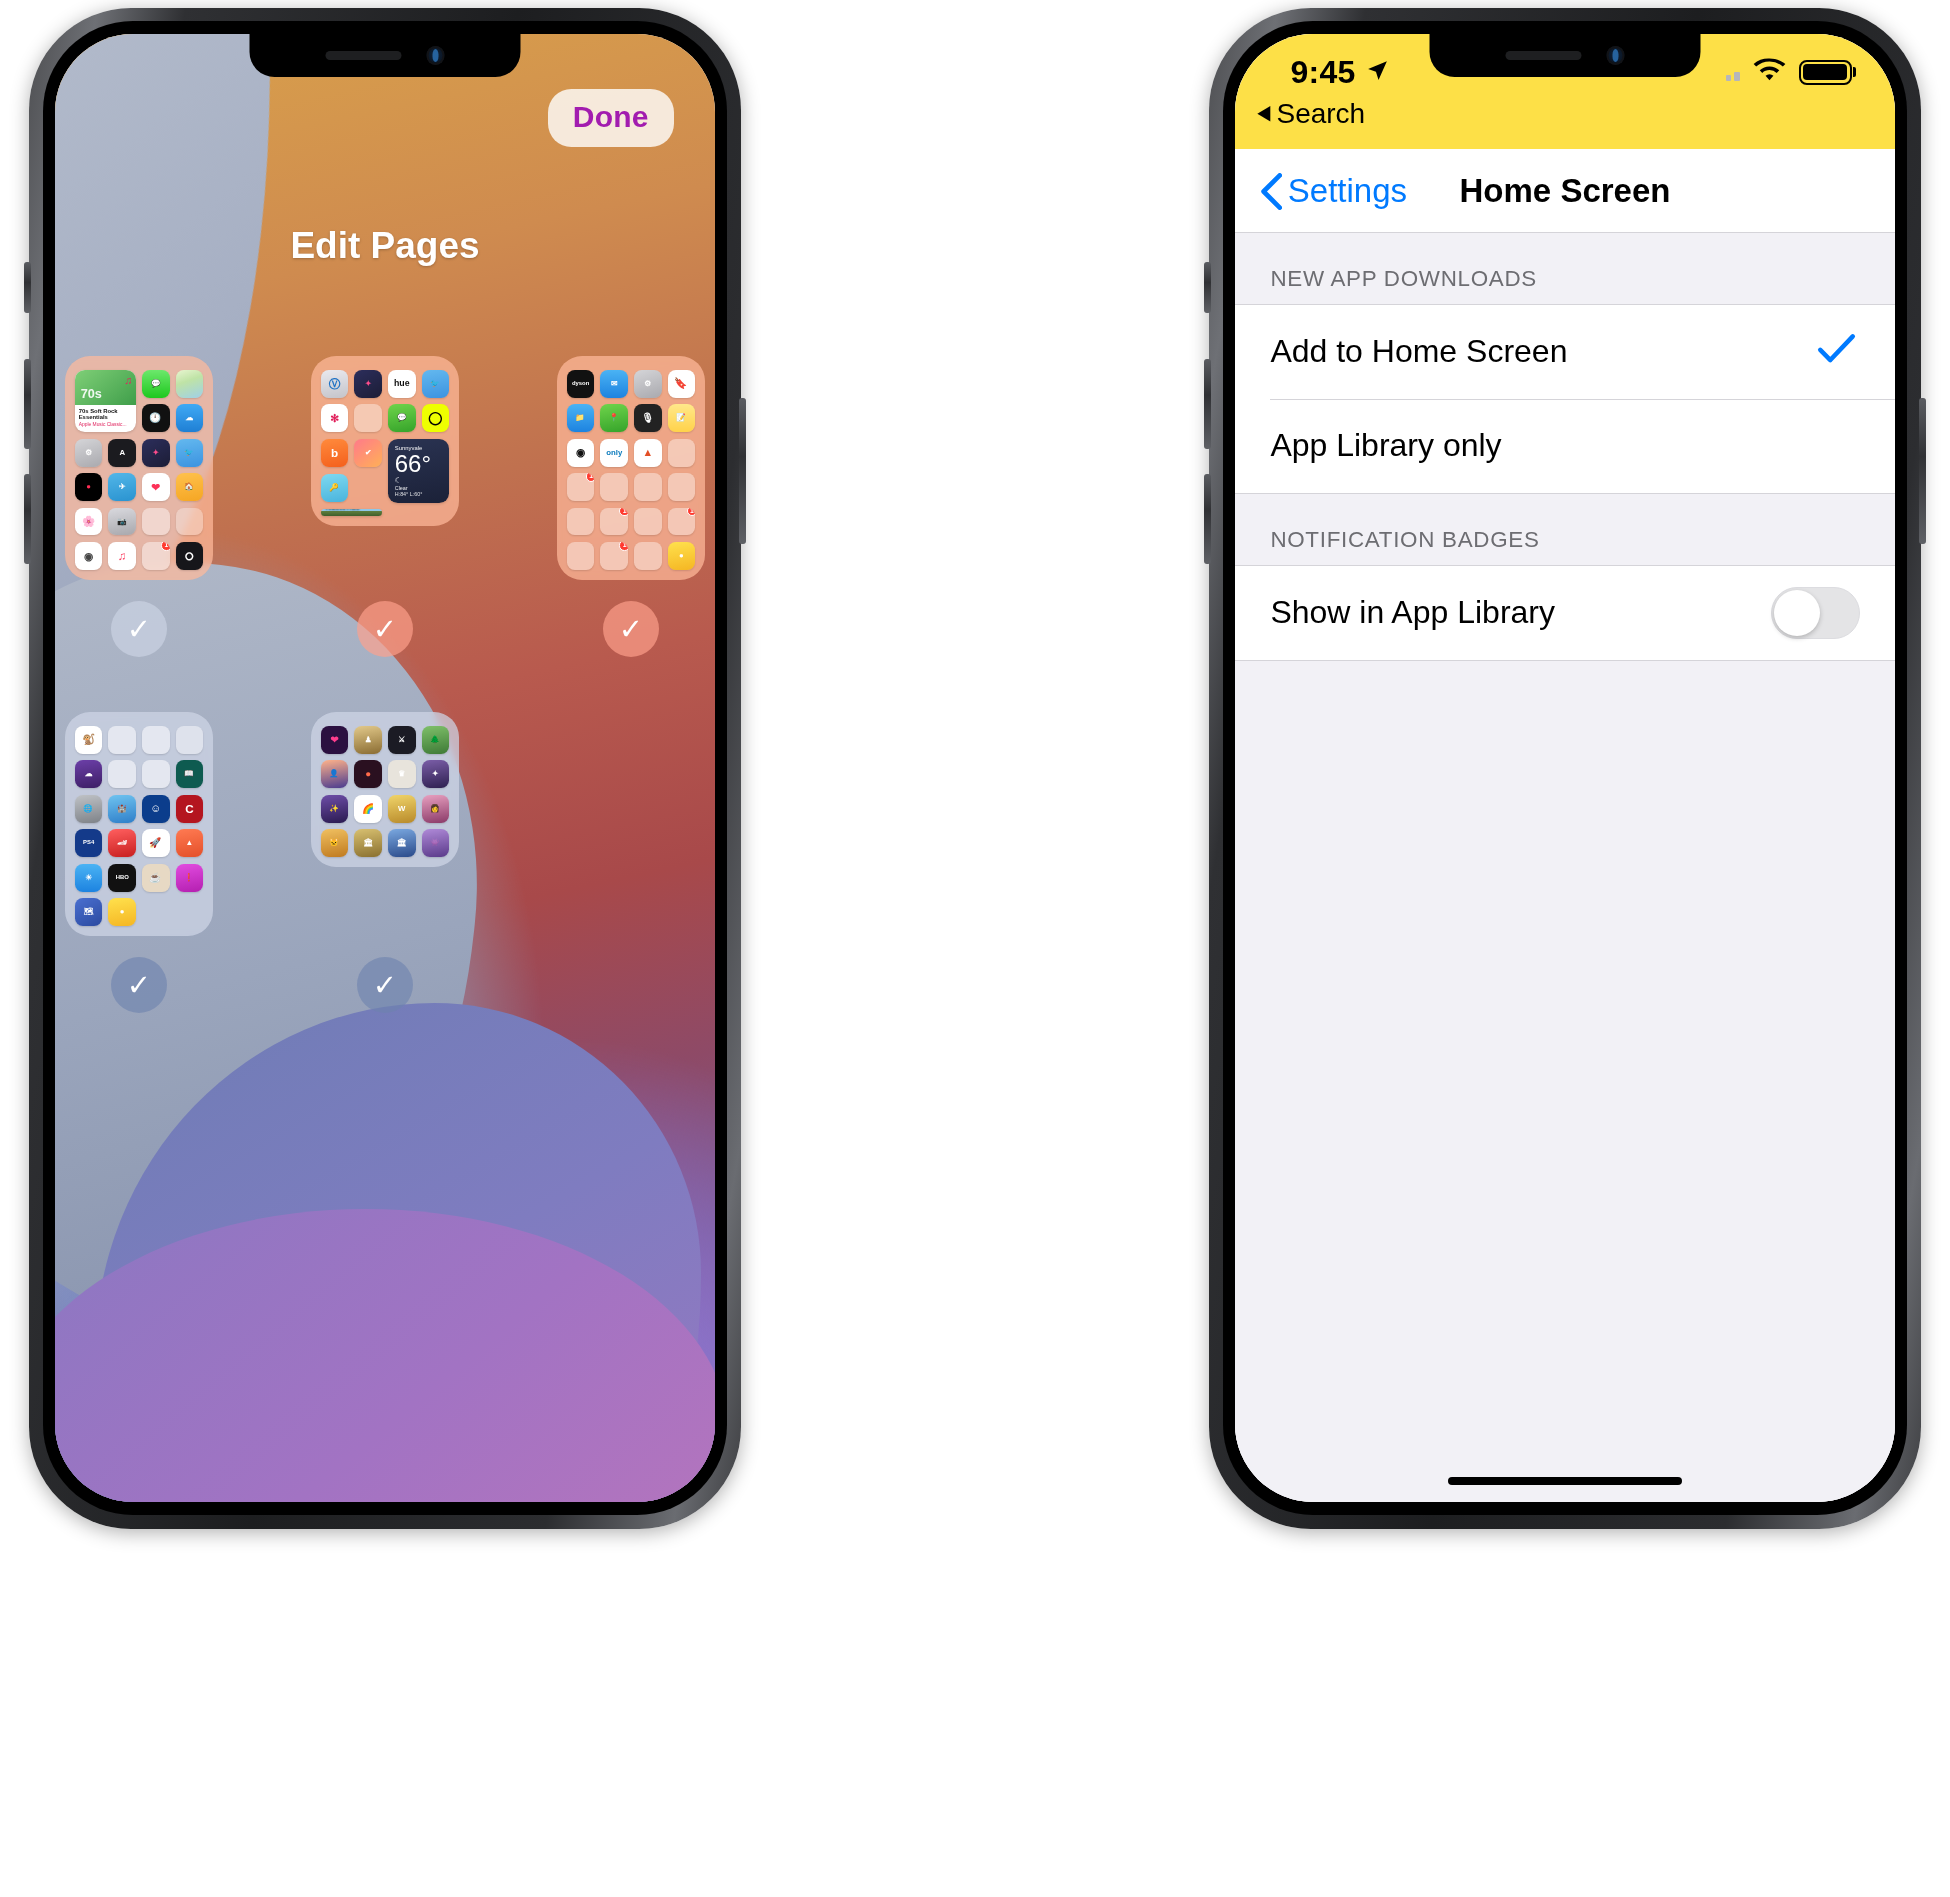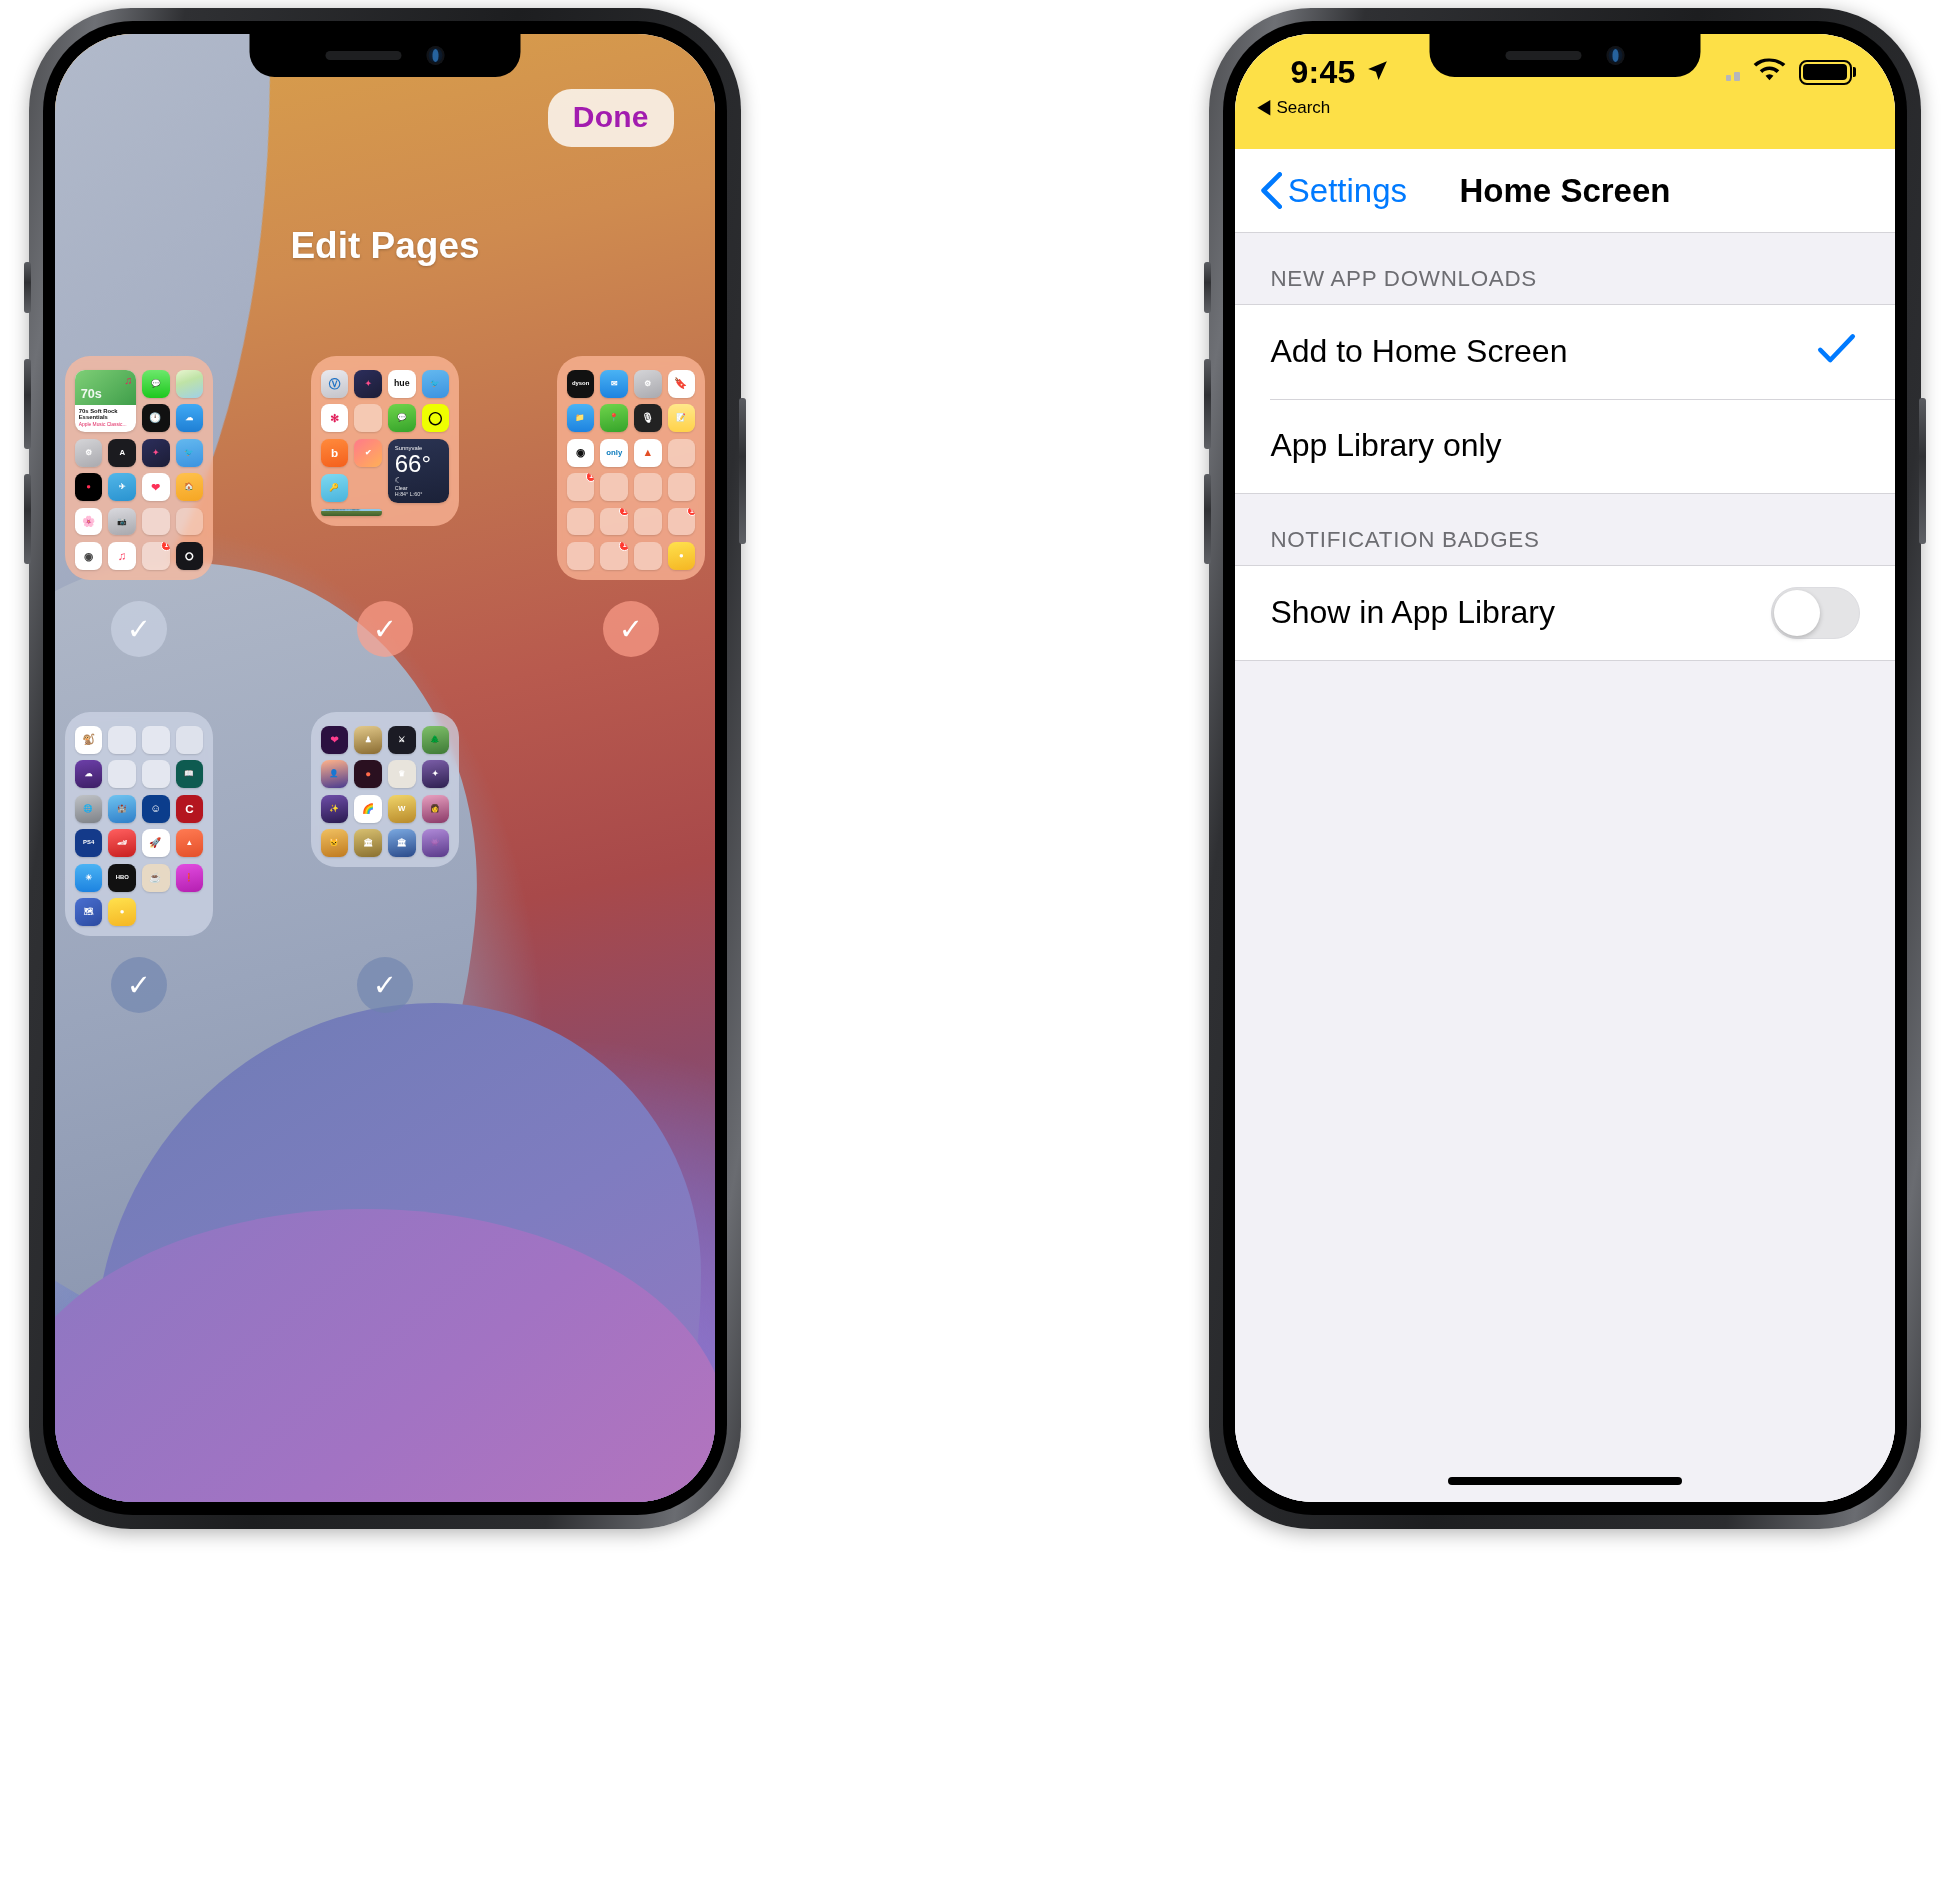--- a/index.html
+++ b/index.html
@@ -176,21 +176,21 @@
     height: 115px; position:relative; flex:none; background:#fde047;
   }
   .sb-time {
     position:absolute; left: 55px; top: 19.5px;
     font-size: 32px; font-weight: 700; color:#000; letter-spacing:0.3px;
     display:flex; align-items:center; gap:9.8px;
   }
   .loc-arrow { display:inline-block; }
   .sb-search {
     position:absolute; left: 21.5px; top: 64px;
-    font-size: 17px; color:#000; font-weight:500;
+    font-size: 28px; color:#000; font-weight:500;
     display:flex; align-items:center; gap:5.9px;
   }
   .sb-right {
     position:absolute; right: 43px; top: 23.4px;
     display:flex; align-items:center; gap: 12.7px;
   }
   .sig-dots { display:flex; align-items:flex-end; gap:2.9px; height:17.6px; }
   .sig-dots i { width:5.9px; background:#b6b6bb; border-radius:1px; display:block; }
   .battery {
     width: 53px; height: 25px; border:2.4px solid #000; border-radius: 7.8px;
@@ -201,21 +201,21 @@
     width:3.9px; height:9.8px; background:#000; border-radius:0 2px 2px 0;
   }
   .battery i { display:block; height:100%; width:100%; background:#000; border-radius:3.9px; }
 
   .navbar {
     height: 84px; flex:none; background:#fff; position:relative;
     border-bottom: 1px solid #d5d4d9;
     display:flex; align-items:center;
   }
   .nav-back {
-    position:absolute; left: 25px; display:flex; align-items:flex-start; gap:5.9px;
+    position:absolute; left: 25px; display:flex; align-items:flex-end; gap:5.9px;
     color:#007aff; font-size: 33px;
   }
   .nav-title {
     width:100%; text-align:center; font-size: 33px; font-weight:700; color:#000;
   }
 
   .settings-body { flex:1; background:#f2f1f6; overflow:hidden; }
   .sec-header {
     padding: 33px 35px 11.7px; font-size: 22.4px; color:#6d6d72; letter-spacing: 0.7px;
   }

